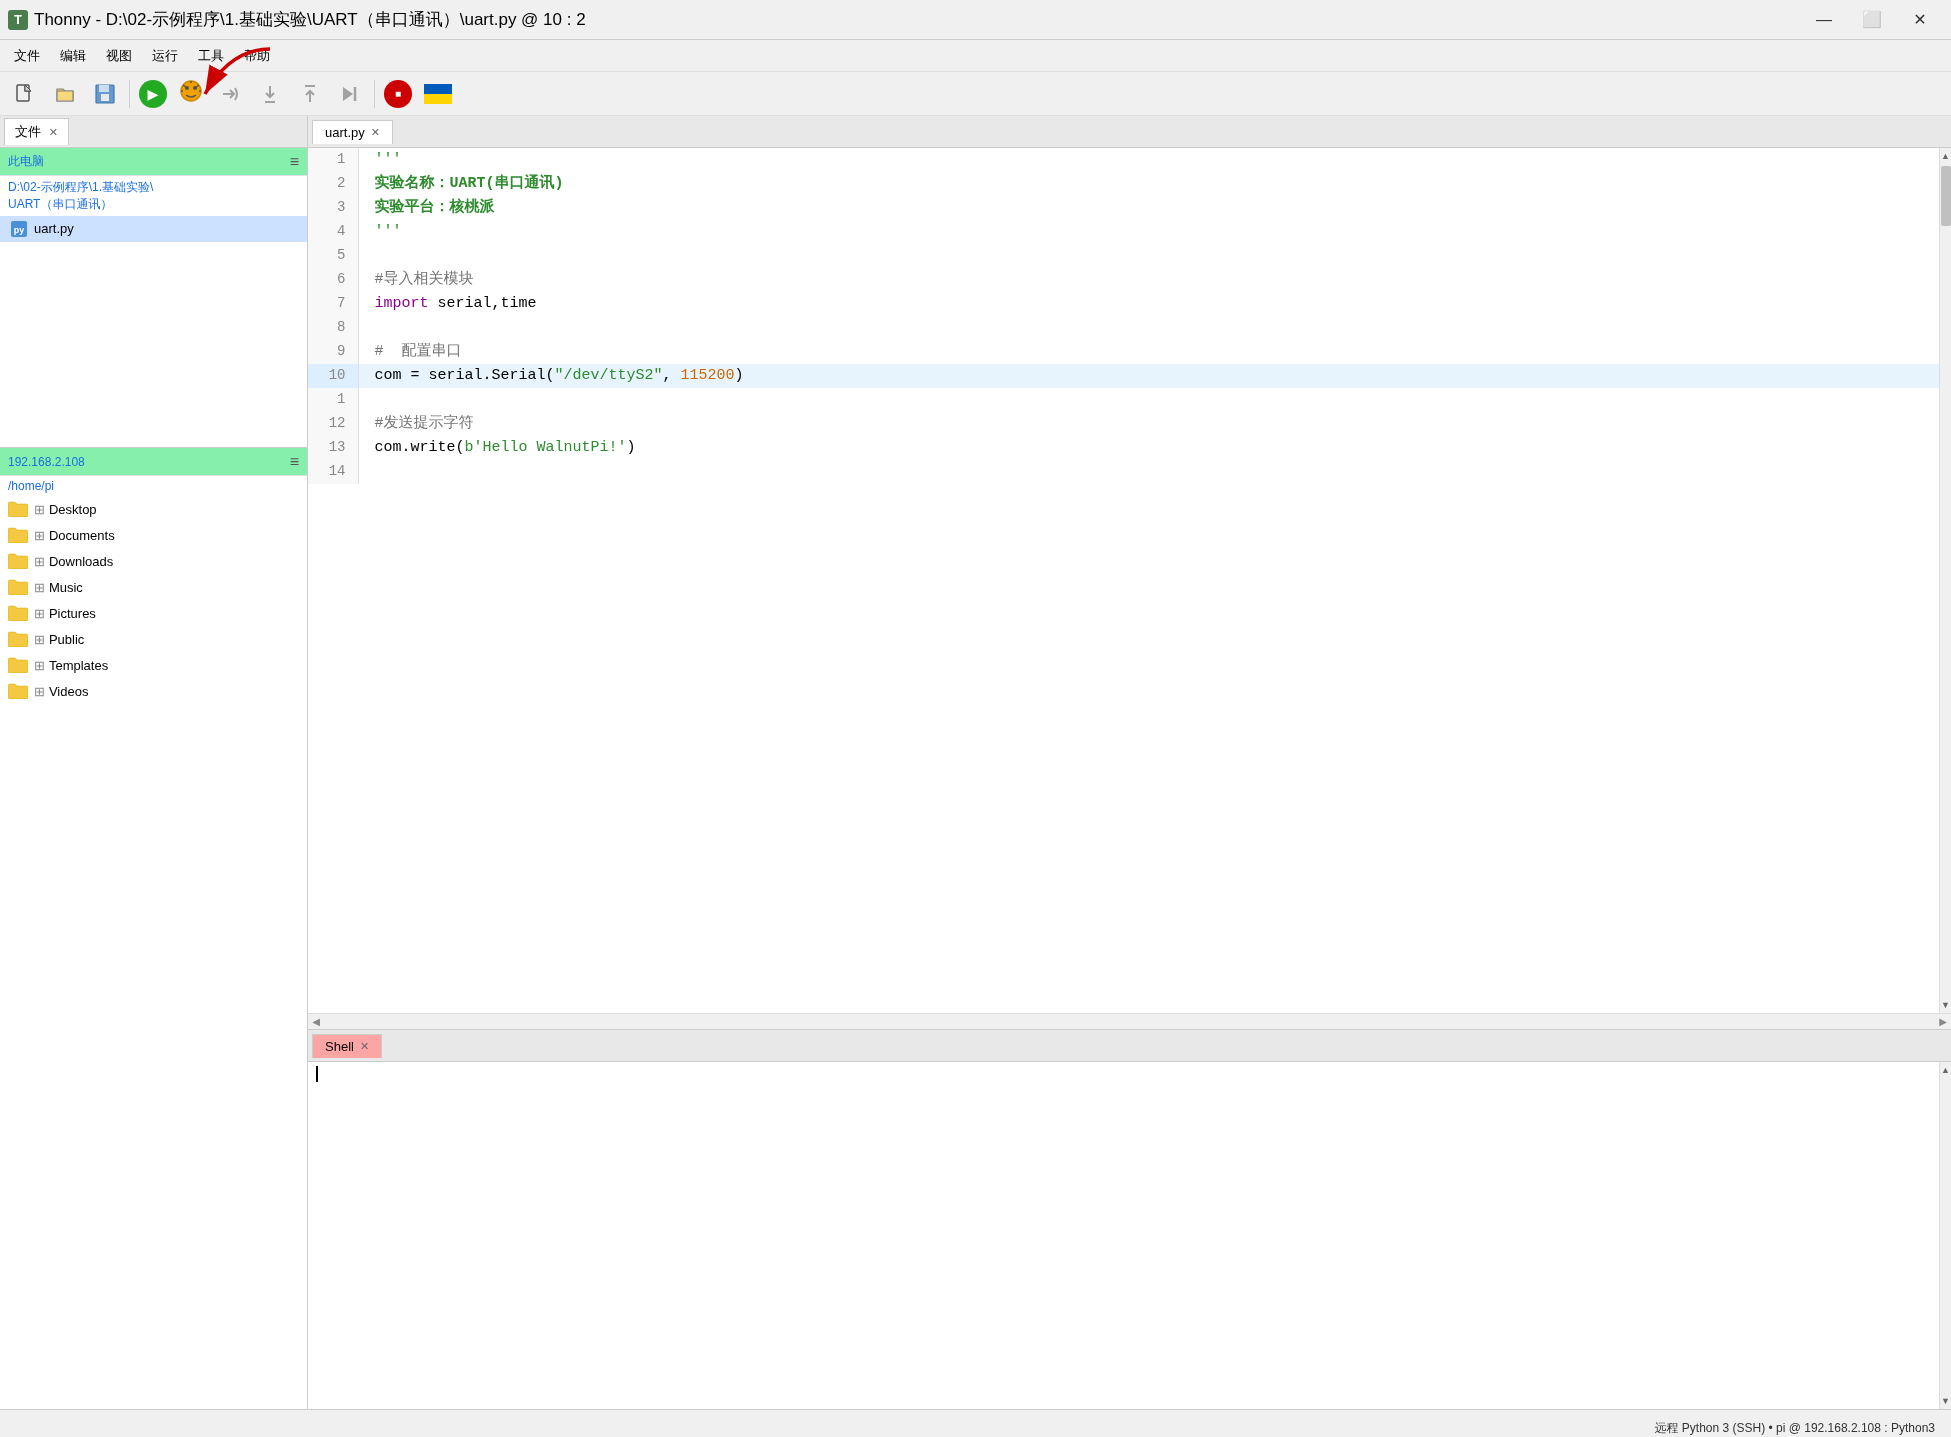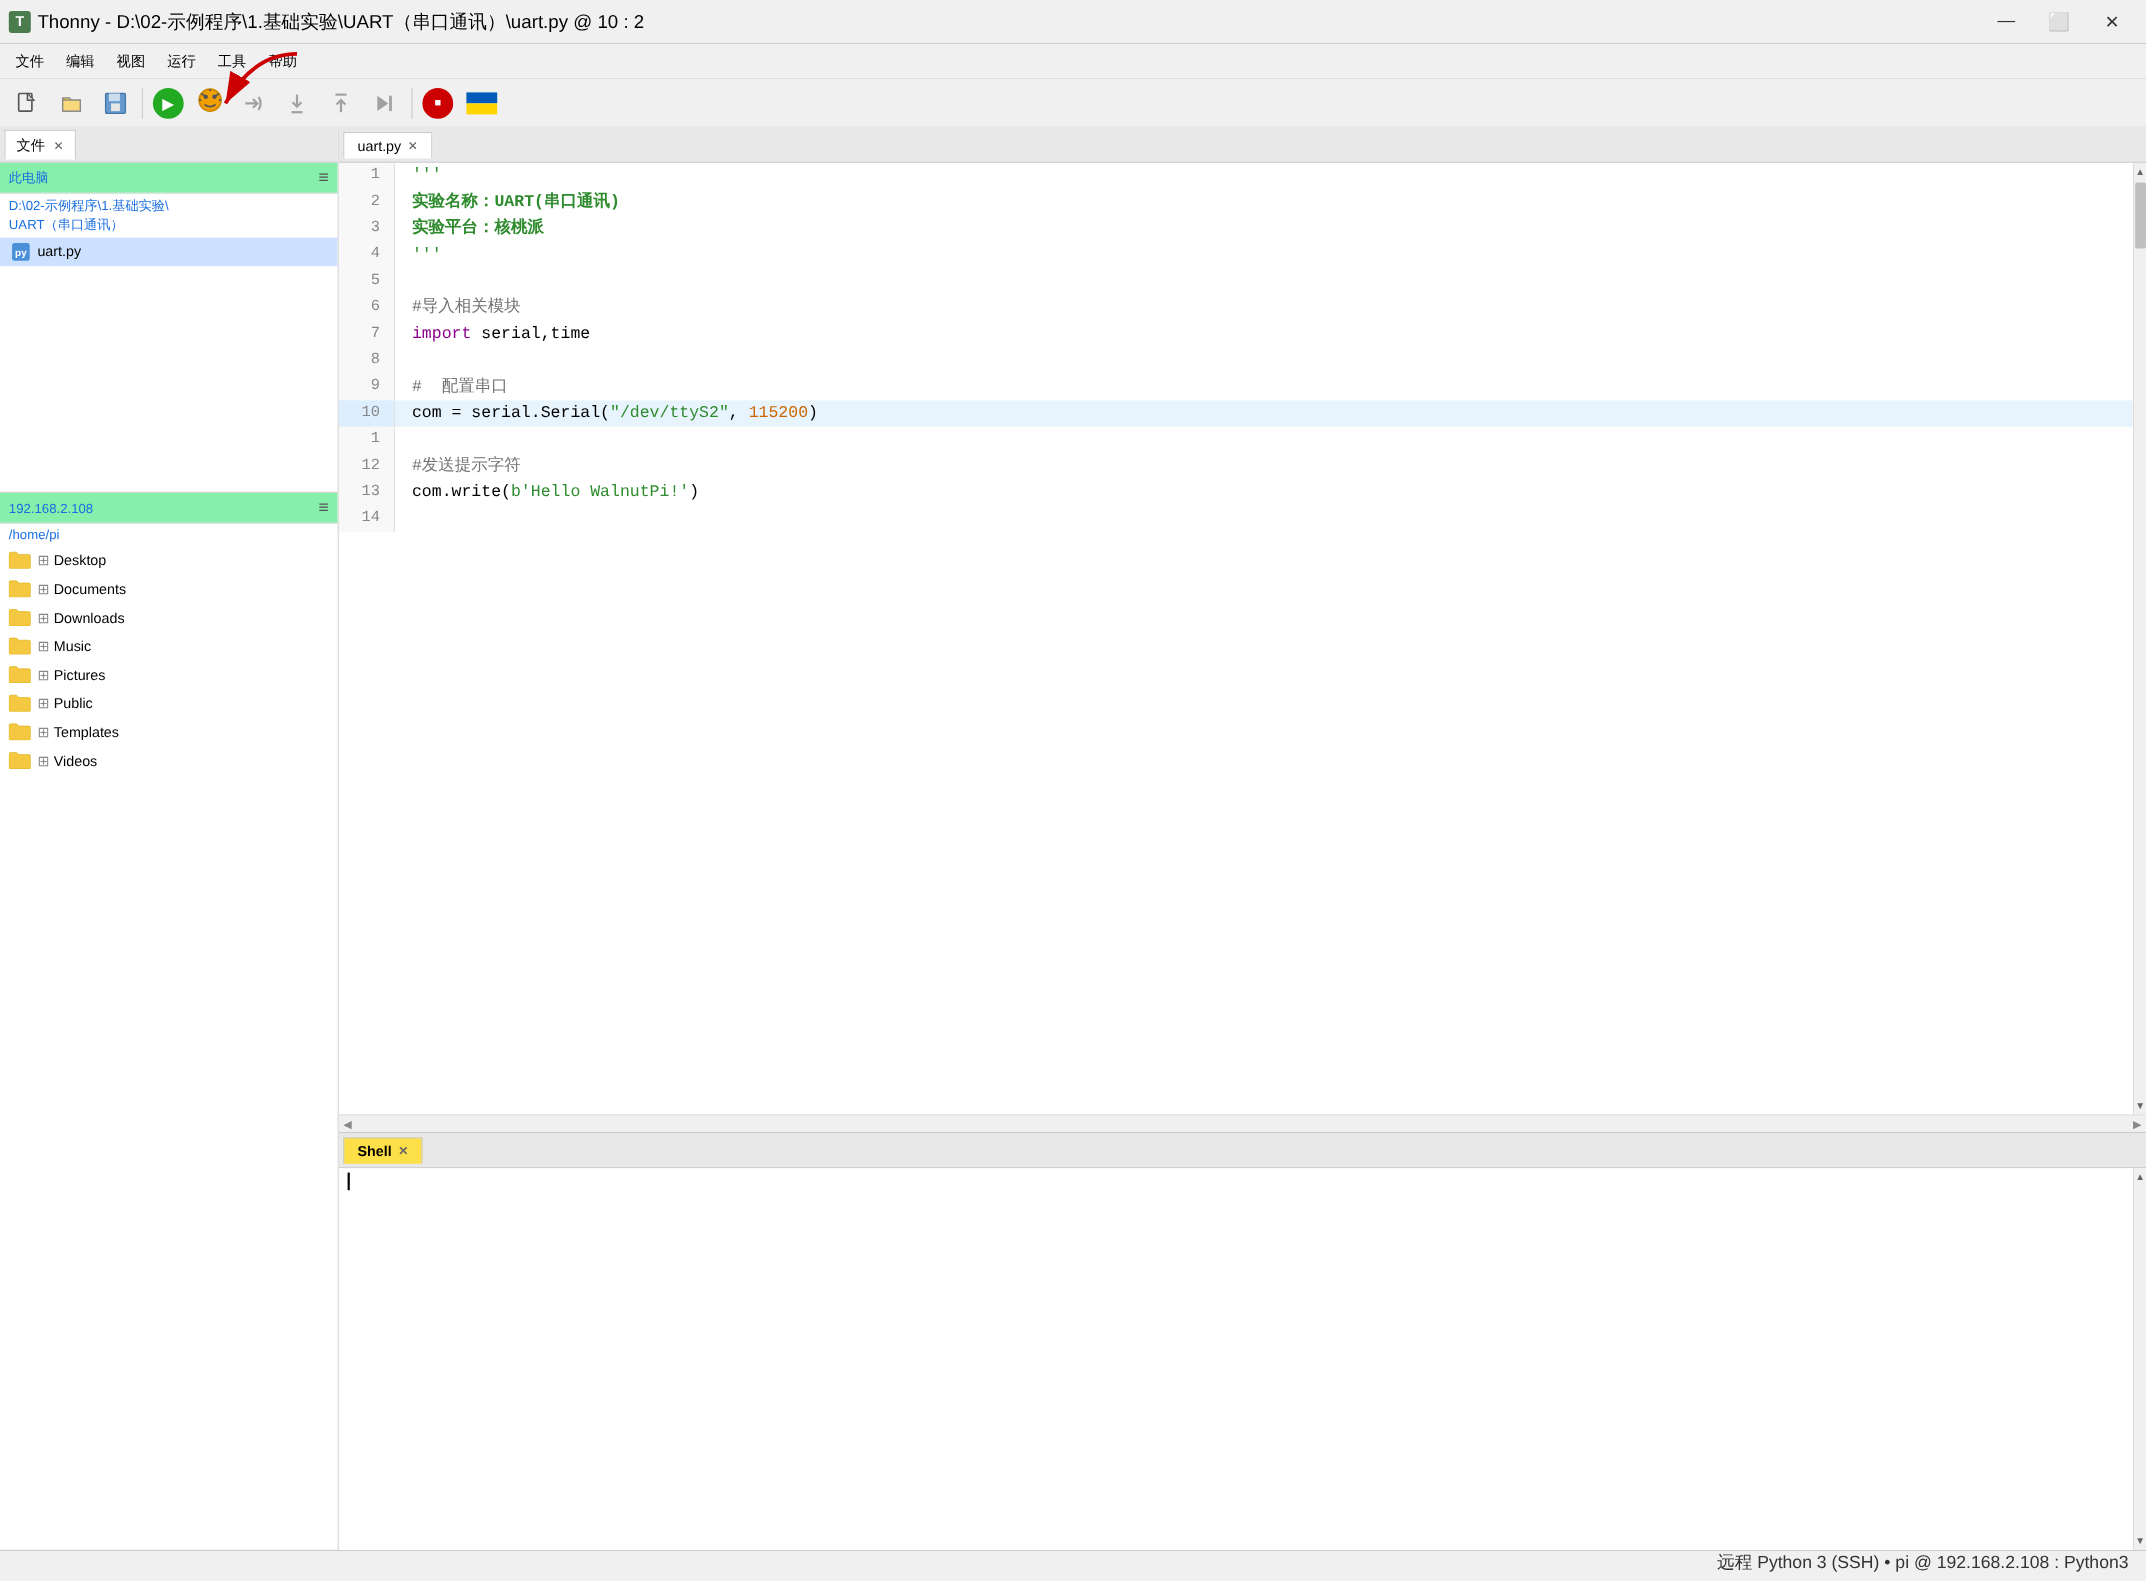--- a/index.html
+++ b/index.html
@@ -308,21 +308,21 @@
     .shell-tab {
       padding: 4px 12px;
       font-size: 13px;
       cursor: pointer;
       background: #f5f5f5;
       border: 1px solid #ccc;
       border-bottom: none;
       display: flex;
       align-items: center;
     }
-    .shell-tab.active { background: #fde047; font-weight: bold; }
+    .shell-tab.active { background: #fca5a5; }
     .shell-content {
       flex: 1;
       background: #fff;
       padding: 4px 8px;
       font-family: 'Courier New', Consolas, monospace;
       font-size: 14px;
       overflow-y: auto;
       position: relative;
     }
     .shell-cursor {
@@ -334,24 +334,24 @@
       animation: blink 1s step-end infinite;
     }
     @keyframes blink { 50% { opacity: 0; } }
 
     
     .status-bar {
       height: 28px;
       background: #f0f0f0;
       border-top: 1px solid #ccc;
       display: flex;
-      align-items: flex-start;
+      align-items: flex-end;
       justify-content: flex-end;
       padding: 0 16px;
-      font-size: 16px;
+      font-size: 12px;
       color: #333;
       flex-shrink: 0;
     }
 
     
     .right-scroll {
       width: 12px;
       background: #f0f0f0;
       display: flex;
       flex-direction: column;

